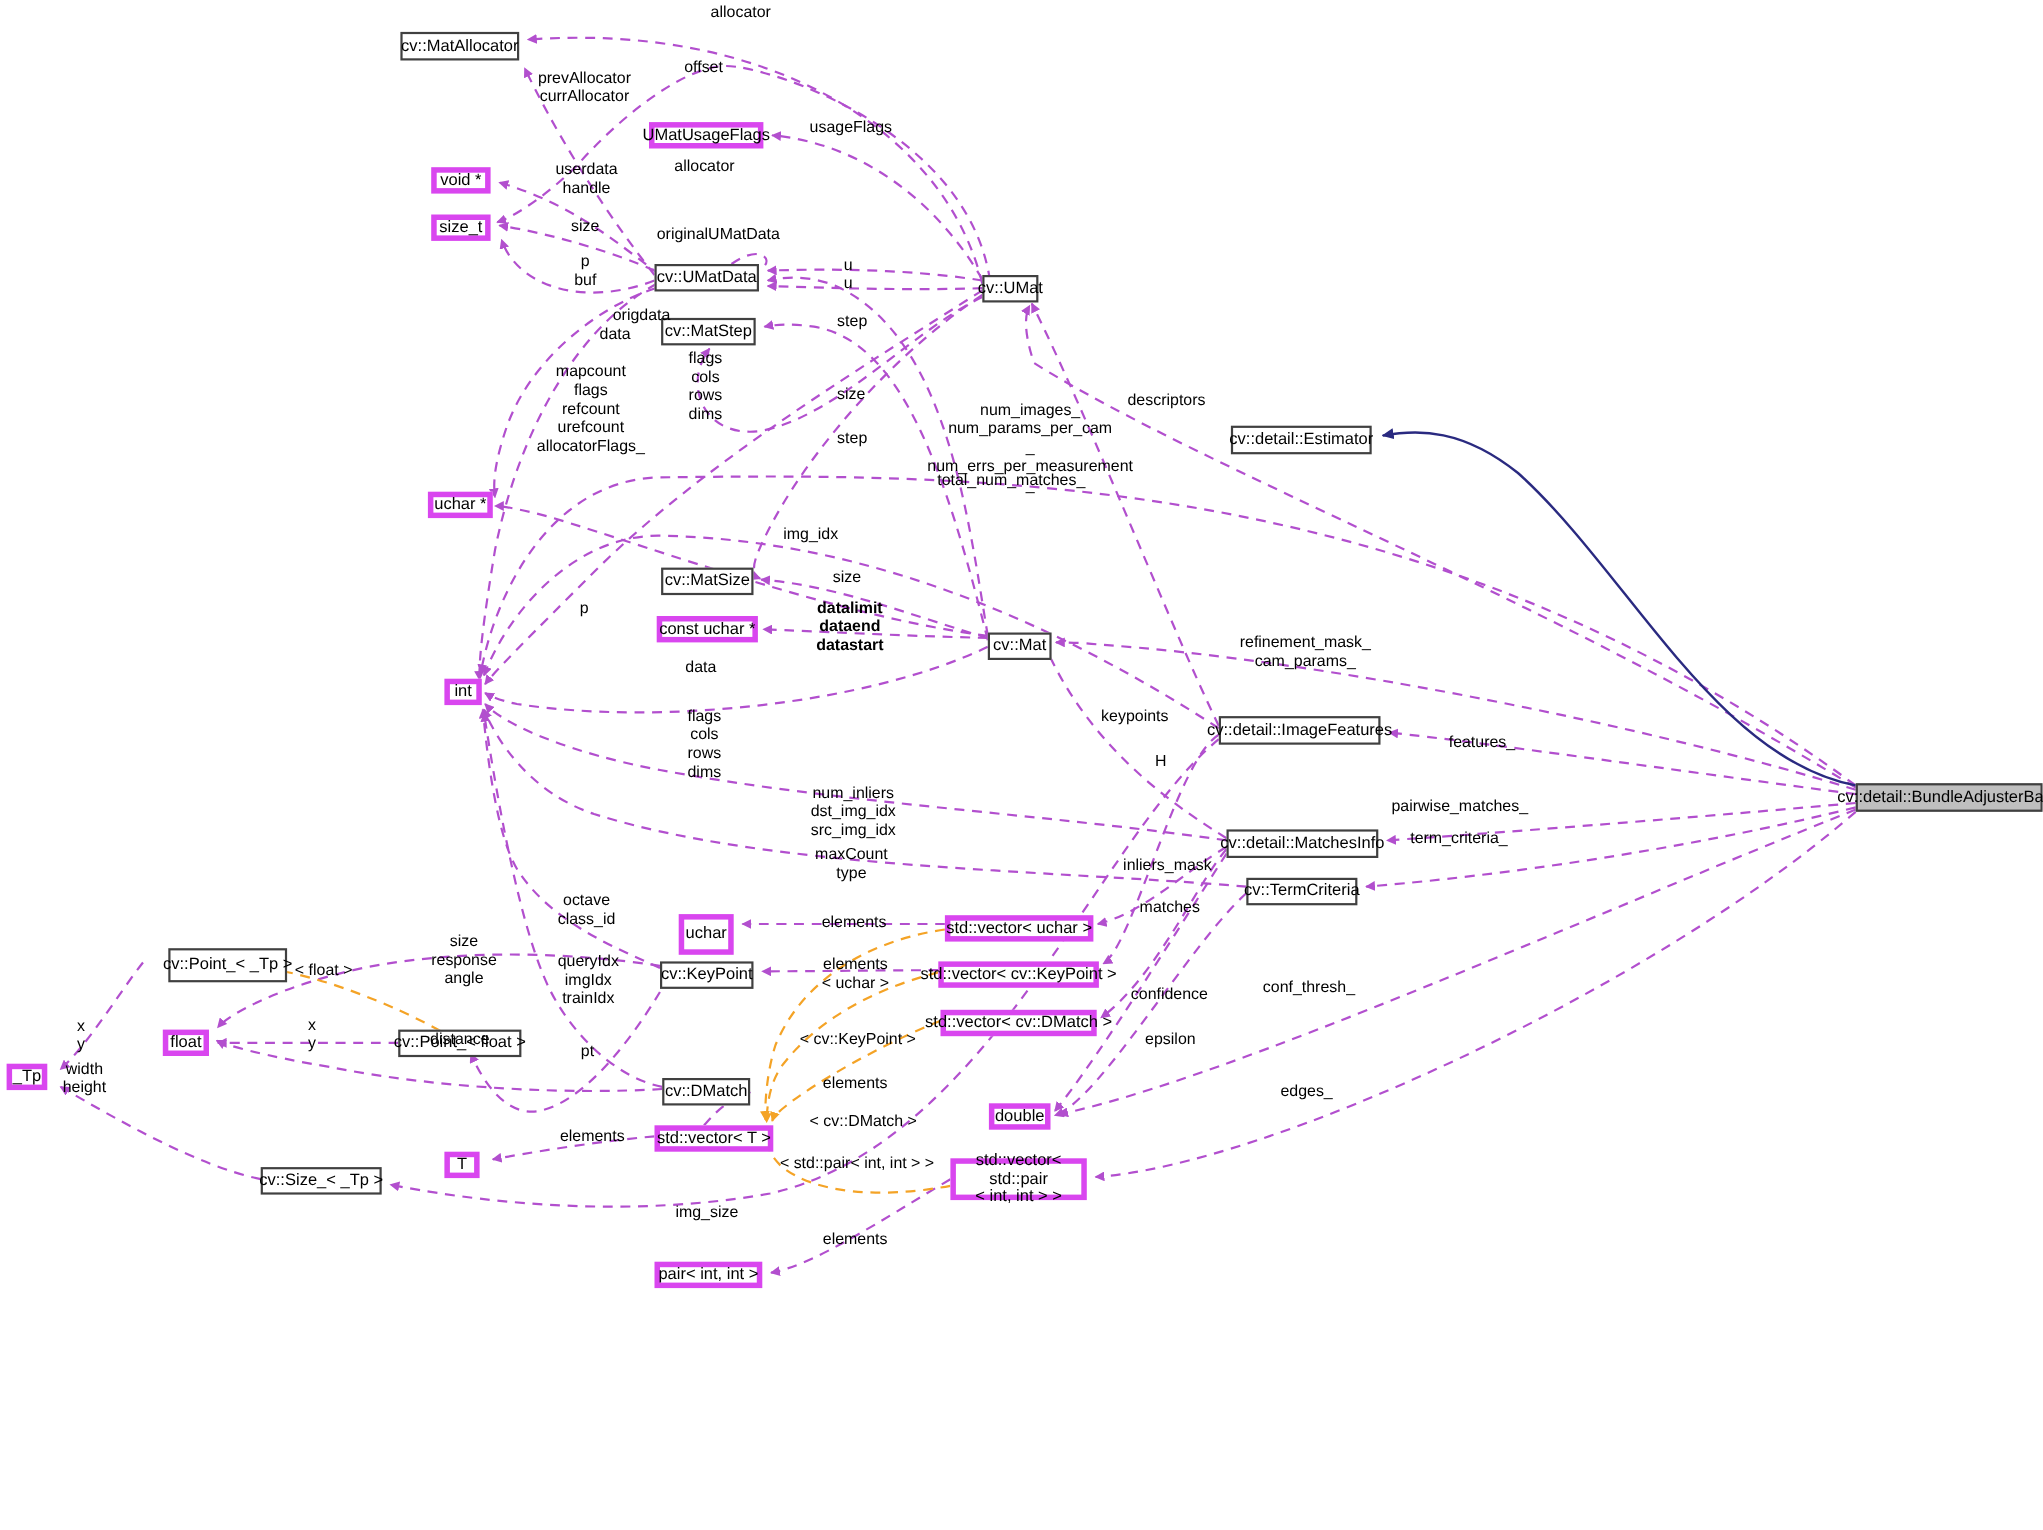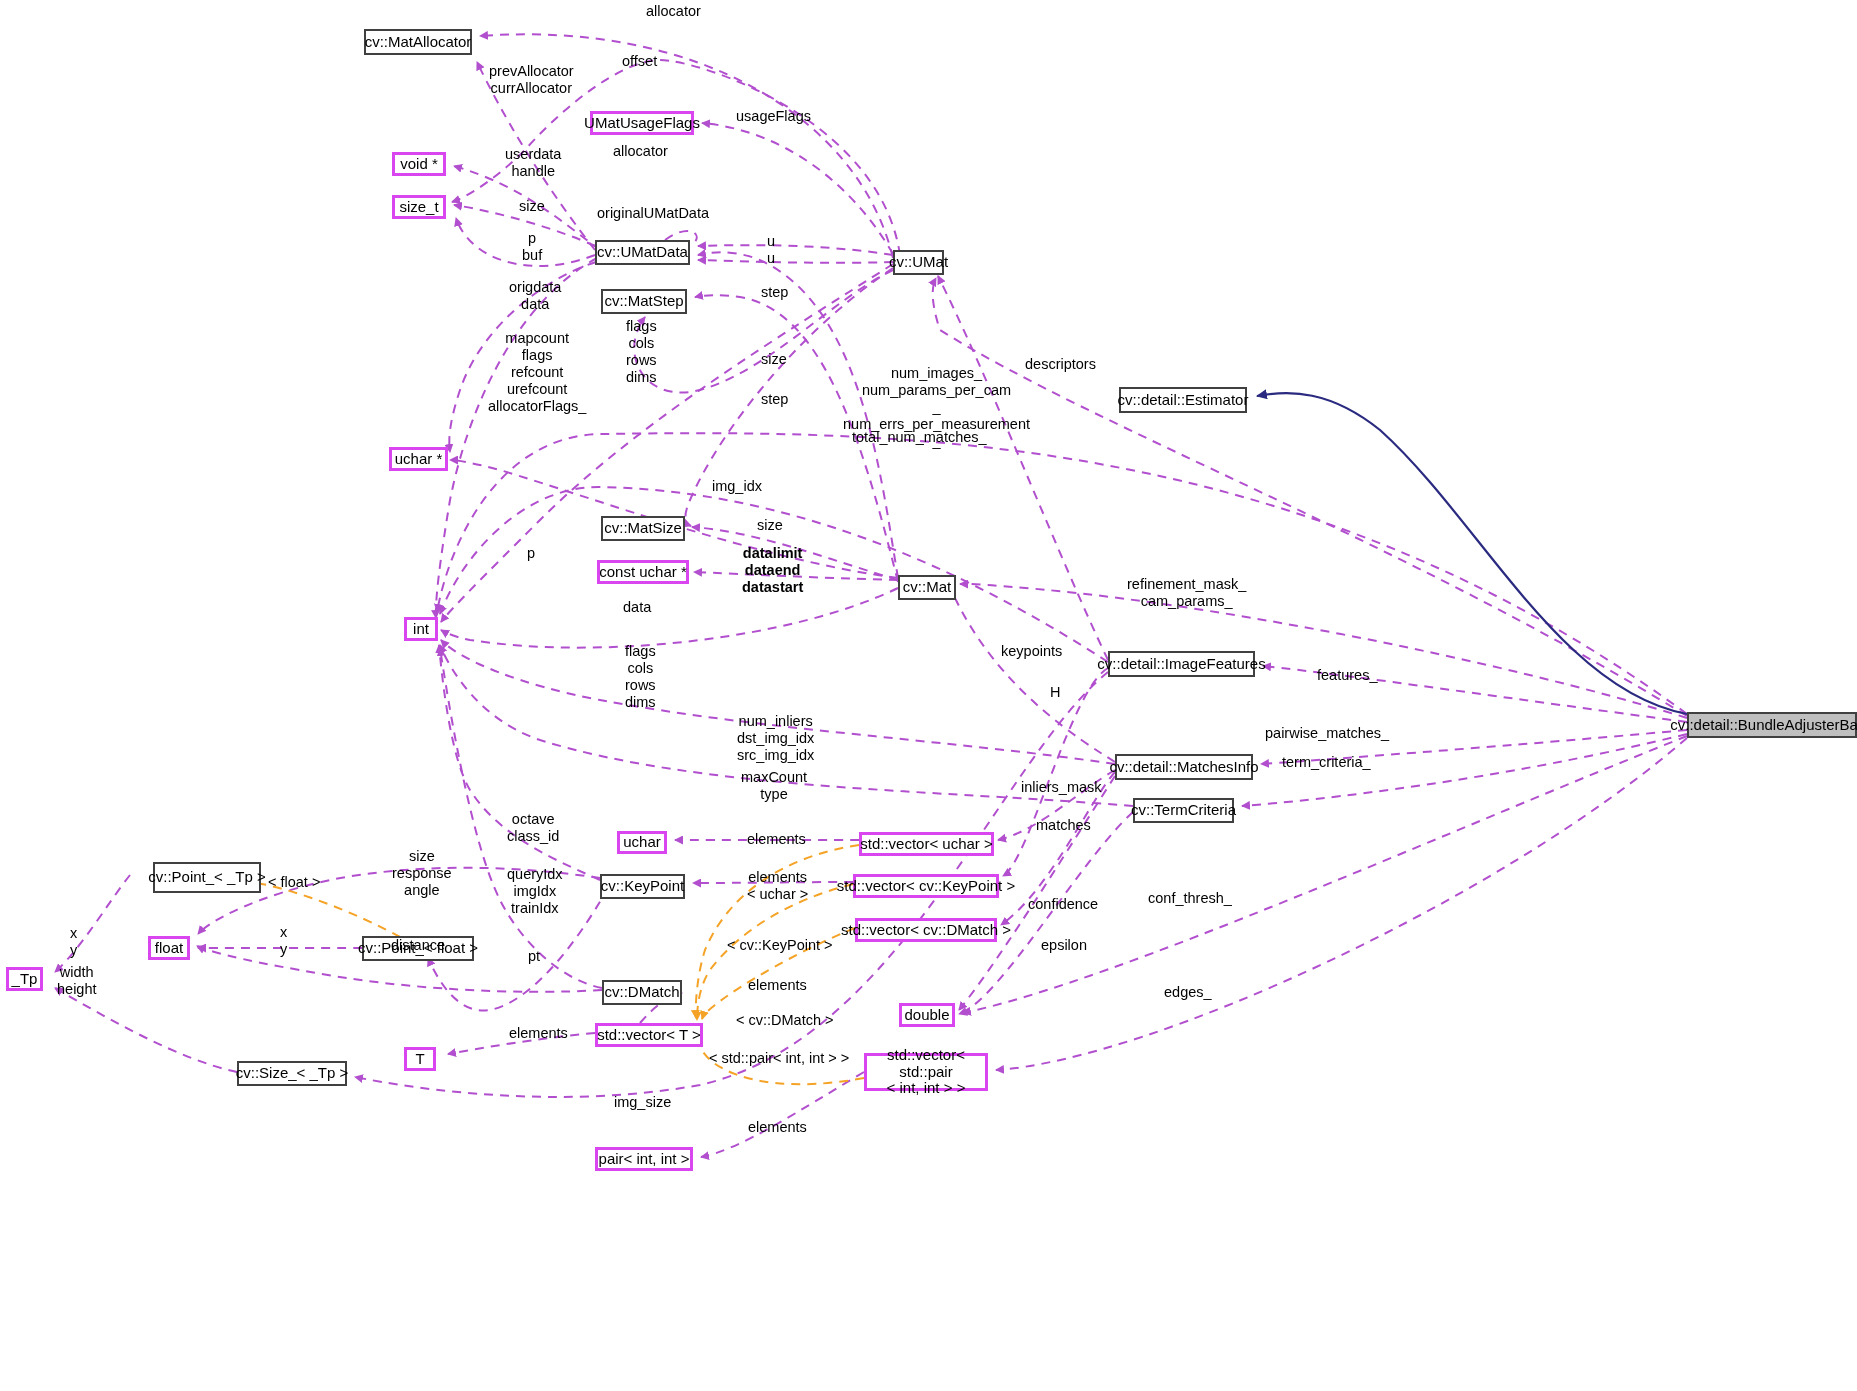--- a/index.html
+++ b/index.html
@@ -4,21 +4,21 @@
 <style>
   html,body{margin:0;padding:0;background:#ffffff;}
   #canvas{position:relative;width:1857px;height:1391px;background:#fff;
           font-family:"Liberation Sans", sans-serif;}
   svg#edges{position:absolute;left:0;top:0;width:1857px;height:1391px;}
   .node{position:absolute;box-sizing:border-box;background:#ffffff;
         display:flex;align-items:center;justify-content:center;
         font-family:"Liberation Sans", sans-serif;font-size:15px;color:#000;
         white-space:nowrap;padding:0 8px;line-height:1.1;}
   .node.thick{border:2px solid #404040;}
-  .node.thin{border:3px solid #d946ef;}
+  .node.thin{border:5px solid #d946ef;}
   .node.target{border:2px solid #404040;background:#bfbfbf;}
   .edgelabel{position:absolute;font-family:"Liberation Sans", sans-serif;
              font-size:14.5px;color:#000;white-space:pre;line-height:1.18;
              text-align:center;}
 </style>
 </head>
 <body>
 
 <div id="canvas">
 
@@ -206,21 +206,21 @@
     </div>
   <div class="node target" style="left:1687px;top:712px;width:170px;height:26px;">
       <span>cv::detail::BundleAdjusterBase</span>
     </div>
   <div class="node thick" style="left:1115px;top:754px;width:138px;height:26px;">
       <span>cv::detail::MatchesInfo</span>
     </div>
   <div class="node thick" style="left:1133px;top:798px;width:101px;height:25px;">
       <span>cv::TermCriteria</span>
     </div>
-  <div class="node thin" style="left:617px;top:831px;width:50px;height:23px;">
+  <div class="node thin" style="left:617px;top:831px;width:50px;height:37px;">
       <span>uchar</span>
     </div>
   <div class="node thin" style="left:859px;top:832px;width:135px;height:24px;">
       <span>std::vector&lt; uchar &gt;</span>
     </div>
   <div class="node thick" style="left:109px;top:862px;width:108px;height:31px;margin-left:44px;">
       <span>cv::Point_&lt; _Tp &gt;</span>
     </div>
   <div class="node thick" style="left:600px;top:874px;width:85px;height:25px;">
       <span>cv::KeyPoint</span>
@@ -270,21 +270,21 @@
   <div class="edgelabel" style="left:736px;top:108px;"><span>usageFlags</span></div>
   <div class="edgelabel" style="left:613px;top:143px;"><span>allocator</span></div>
   <div class="edgelabel" style="left:505px;top:146px;"><span style="white-space:pre-line;">userdata
 handle</span></div>
   <div class="edgelabel" style="left:519px;top:198px;"><span>size</span></div>
   <div class="edgelabel" style="left:597px;top:205px;"><span>originalUMatData</span></div>
   <div class="edgelabel" style="left:522px;top:230px;"><span style="white-space:pre-line;">p
 buf</span></div>
   <div class="edgelabel" style="left:767px;top:233px;"><span>u</span></div>
   <div class="edgelabel" style="left:767px;top:250px;"><span>u</span></div>
-  <div class="edgelabel" style="left:509px;top:279px;"><span style="white-space:pre-line;">origdata
+  <div class="edgelabel" style="left:509px;top:279px;"><span style="white-space:pre-line;margin-left:48px;">origdata
 data</span></div>
   <div class="edgelabel" style="left:761px;top:284px;"><span>step</span></div>
   <div class="edgelabel" style="left:626px;top:318px;"><span style="white-space:pre-line;">flags
 cols
 rows
 dims</span></div>
   <div class="edgelabel" style="left:488px;top:330px;"><span style="white-space:pre-line;">mapcount
 flags
 refcount
 urefcount

